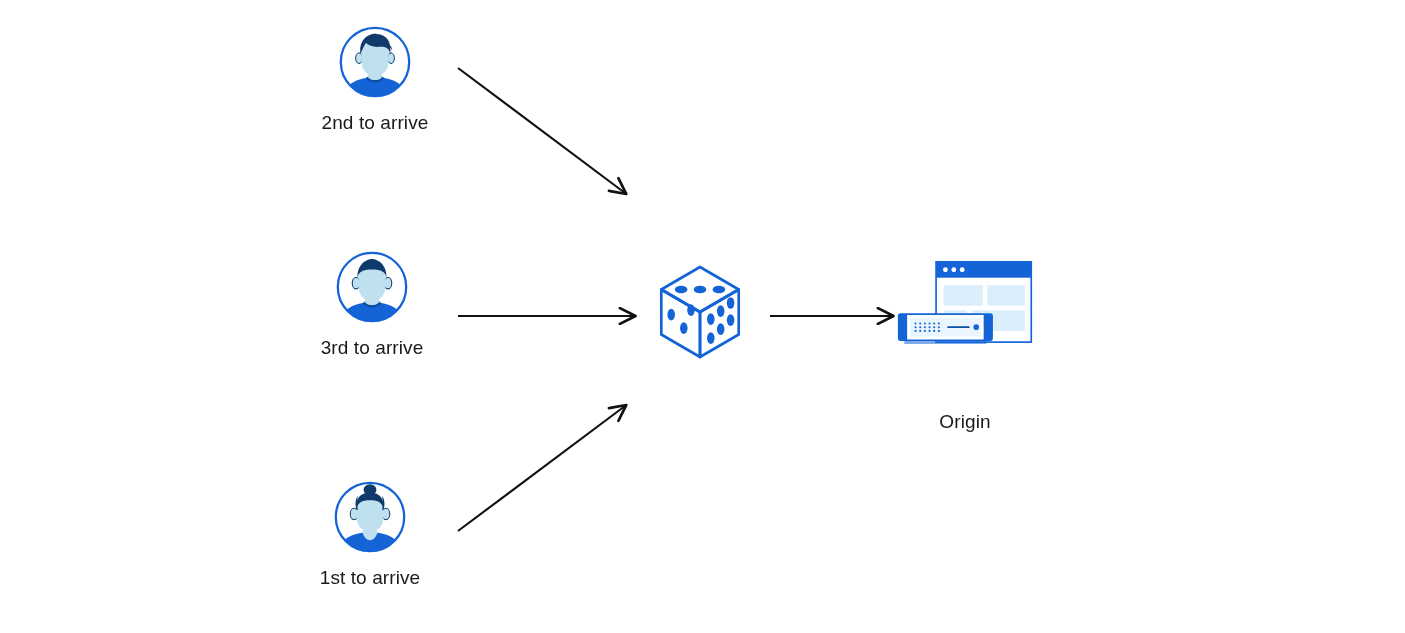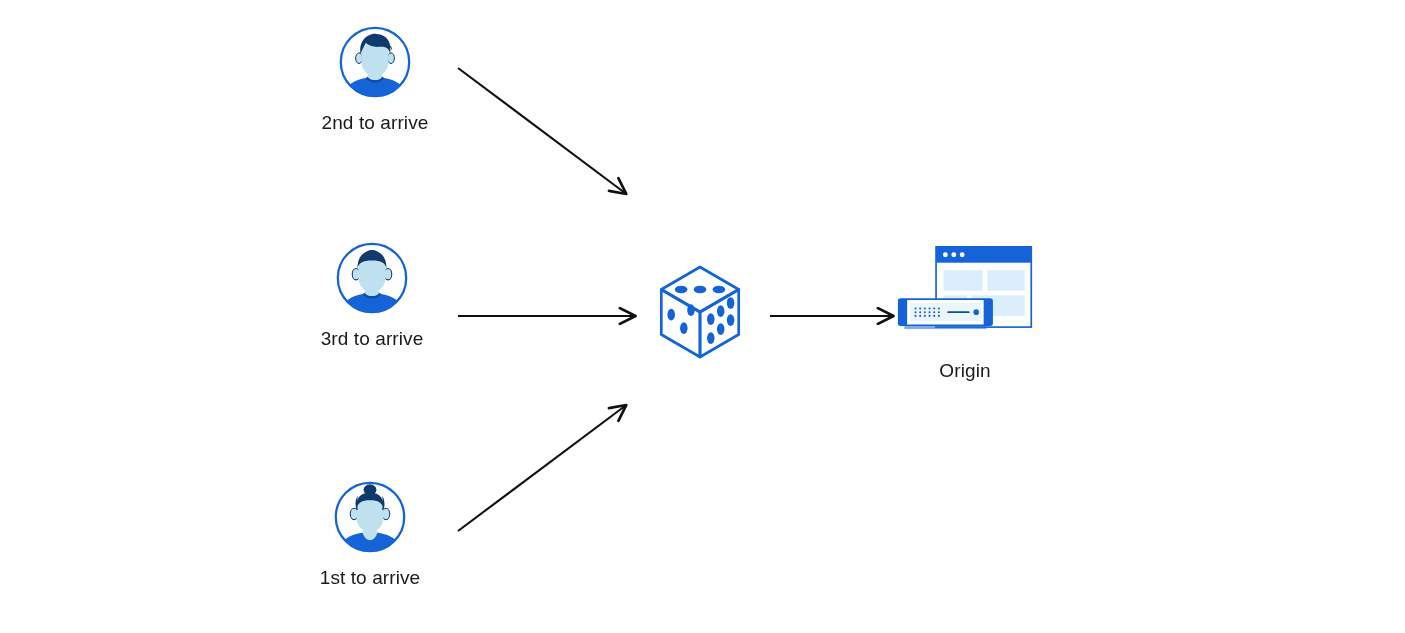--- a/index.html
+++ b/index.html
@@ -130,21 +130,21 @@
         <path d="M32 35 C32 20 68 20 68 35 L68 47 C68 62 60 68 50 68 C40 68 32 62 32 47 Z" fill="#bfe0ef"></path>
 
         <path d="M31 40 C28 20 42 12 52 13 C66 14 72 23 70 40 C69 32 64 29 56 30
                  C48 31 42 28 38 25 C35 30 33 34 31 40 Z" fill="#103a6b"></path>
         <path d="M66 28 C70 27 73 30 72 35 C71 31 69 29 66 28 Z" fill="#103a6b"></path>
       </g>
     </svg>
     <div class="client-label">2nd to arrive</div>
   </div>
 
-  <div class="client" style="left:277px; top:240px;">
+  <div class="client" style="left:277px; top:249px;">
     <svg class="avatar" viewBox="0 0 100 100" xmlns="http://www.w3.org/2000/svg">
       <defs>
         <clipPath id="clipB">
             <circle cx="50" cy="50" r="45"></circle>
           </clipPath>
       </defs>
       <circle cx="50" cy="50" r="45" fill="#ffffff" stroke="#1464d8" stroke-width="3"></circle>
       <g clip-path="url(#clipB)">
         <path d="M6 100 C8 80 26 70 50 70 C74 70 92 80 94 100 Z" fill="#1464d8"></path>
         <path d="M38 71 C43 79 57 79 62 71 L58 68 L42 68 Z" fill="#0b4ea2"></path>
@@ -215,21 +215,21 @@
         <ellipse cx="62" cy="63" rx="4.2" ry="6.5"></ellipse>
         <ellipse cx="62" cy="84" rx="4.2" ry="6.5"></ellipse>
         <ellipse cx="73" cy="74" rx="4.2" ry="6.5"></ellipse>
         <ellipse cx="84" cy="45" rx="4.2" ry="6.5"></ellipse>
         <ellipse cx="84" cy="64" rx="4.2" ry="6.5"></ellipse>
         <ellipse cx="73" cy="54" rx="4.2" ry="6.5"></ellipse>
       </g>
     </svg>
   </div>
 
-  <div class="origin-group" style="left:865px; top:241px;">
+  <div class="origin-group" style="left:865px; top:256px;gap:36px;">
     <svg class="origin-art" viewBox="0 0 150 112" xmlns="http://www.w3.org/2000/svg">
 
       <g>
         <rect x="44" y="6" width="102" height="86" fill="#ffffff" stroke="#1464d8" stroke-width="1.8"></rect>
         <rect x="44" y="6" width="102" height="17" fill="#1464d8"></rect>
         <circle cx="54" cy="14.5" r="2.6" fill="#ffffff"></circle>
         <circle cx="63" cy="14.5" r="2.6" fill="#ffffff"></circle>
         <circle cx="72" cy="14.5" r="2.6" fill="#ffffff"></circle>
 
         <rect x="52" y="31" width="42" height="22" fill="#dbeefb"></rect>

